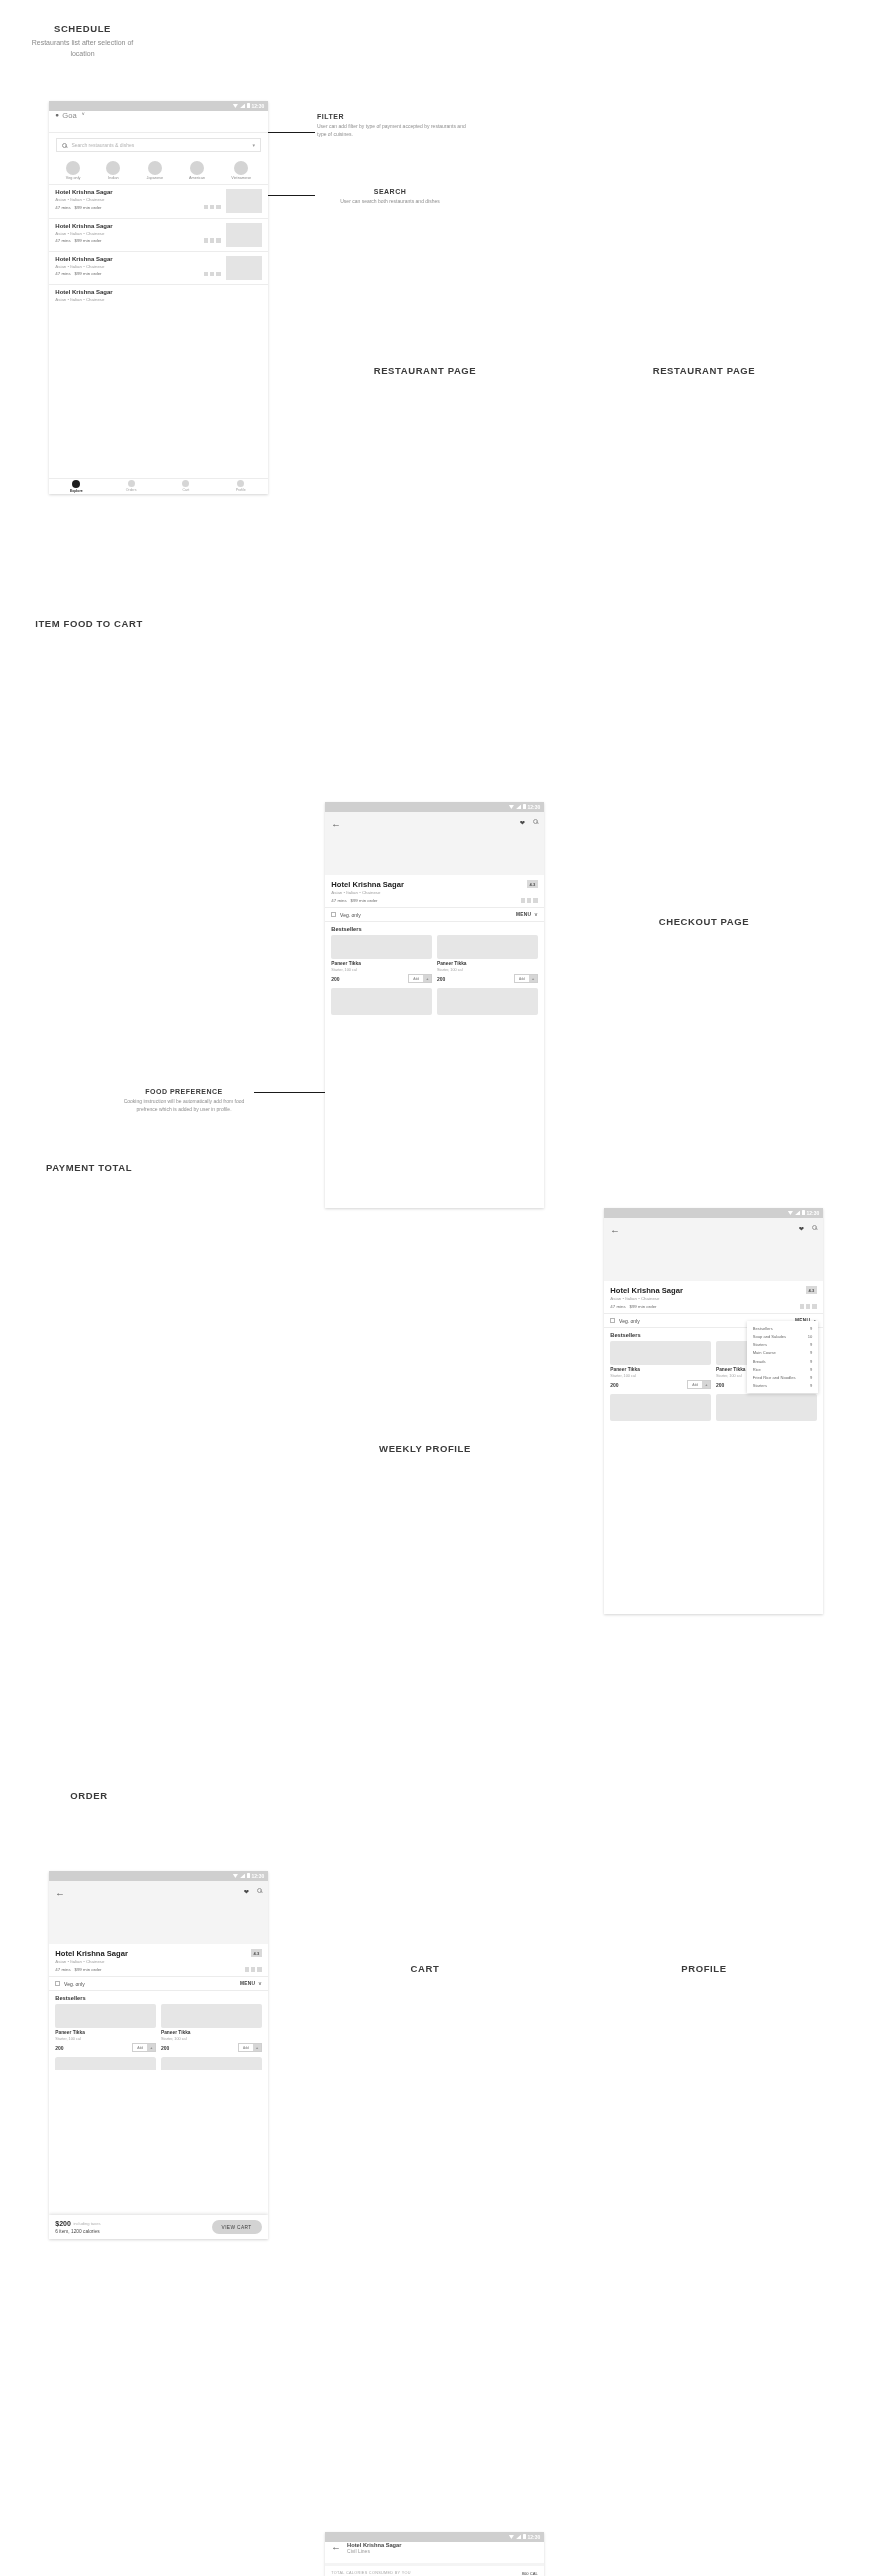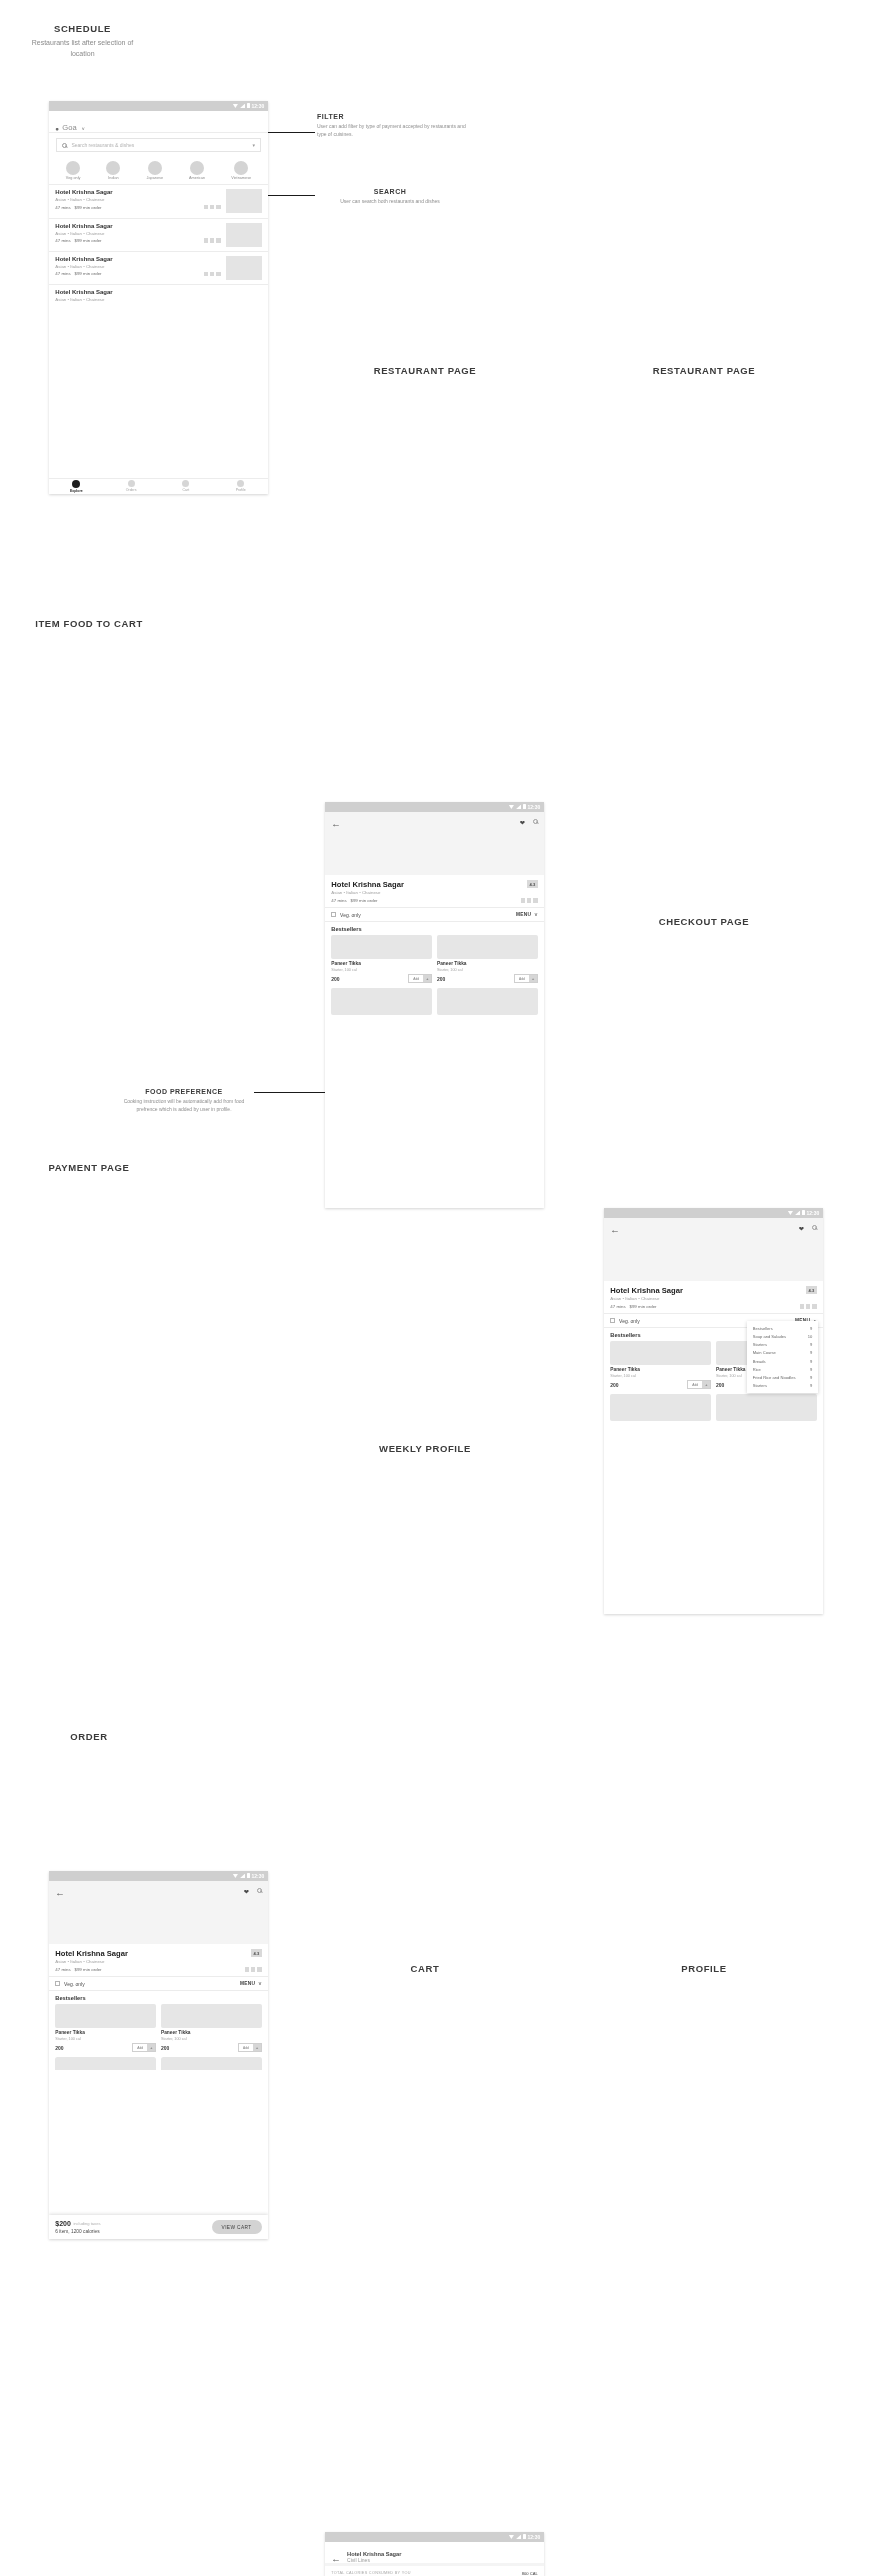--- a/index.html
+++ b/index.html
@@ -24,21 +24,21 @@
   }
   .statusbar {
     height:9.5px; background:#cfcfcf; display:flex; align-items:center;
     justify-content:flex-end; padding-right:3.8px; gap:1.9px;
   }
   .statusbar .t { font-size:5px; color:#fff; font-weight:600; }
   .ic-wifi { width:5.7px; height:4.4px; background:#fff; clip-path:polygon(0 0,100% 0,50% 100%); }
   .ic-sig  { width:5px; height:4.4px; background:#fff; clip-path:polygon(100% 0,100% 100%,0 100%); }
   .ic-bat  { width:2.5px; height:5px; background:#fff; border-radius:0.6px; }
 
-  .appbar { background:#fff; display:flex; align-items:flex-end; padding:0 6.3px; }
+  .appbar { background:#fff; display:flex; align-items:flex-start; padding:0 6.3px; }
   .arrow-left { font-size:9.5px; color:#555; line-height:1; }
   .hdr-title { font-size:5.7px; font-weight:700; color:#444; }
   .hdr-sub { font-size:5px; color:#9a9a9a; margin-top:0.6px; }
 
   .divider { height:0.6px; background:#ececec; }
   .band { background:#f4f4f4; }
 
   .search-box {
     border:0.6px solid #e4e4e4; background:#fff; height:14px;
     display:flex; align-items:center; padding:0 5px; gap:4.4px;
@@ -172,31 +172,31 @@
   <div class="cal-title">FOOD PREFERENCE</div>
   <div class="cal-sub">Cooking instruction will be automatically add from food prefrence which is added by user in profile.</div>
 </div>
 <div class="callout">
   <div class="ln" style="left:254px; top:1092px; width:117px; height:0.6px;"></div>
   <div class="ln" style="left:371px; top:1092px; width:0.6px; height:16px;"></div>
   <div style="position:absolute;left:368px;top:1107px;width:0;height:0;border-left:2.5px solid transparent;border-right:2.5px solid transparent;border-top:4.4px solid #1a1a1a;"></div>
 </div>
 
 <div class="caption" style="left:19px; top:1162px; width:140px;">
-  <div class="title">PAYMENT PAGE</div>
+  <div class="title">PAYMENT TOTAL</div>
 </div>
 
 <div class="caption" style="left:355px; top:1443px; width:140px;">
   <div class="title">WEEKLY PROFILE</div>
 </div>
 <div class="caption" style="left:634px; top:1443px; width:140px;">
   <div class="title">SCHEDULE BY DATE</div>
 </div>
 
-<div class="caption" style="left:19px; top:1731px; width:140px;">
+<div class="caption" style="left:19px; top:1790px; width:140px;">
   <div class="title">ORDER</div>
 </div>
 
 <div class="caption" style="left:355px; top:1963px; width:140px;">
   <div class="title">CART</div>
 </div>
 <div class="caption" style="left:634px; top:1963px; width:140px;">
   <div class="title">PROFILE</div>
 </div>
 

